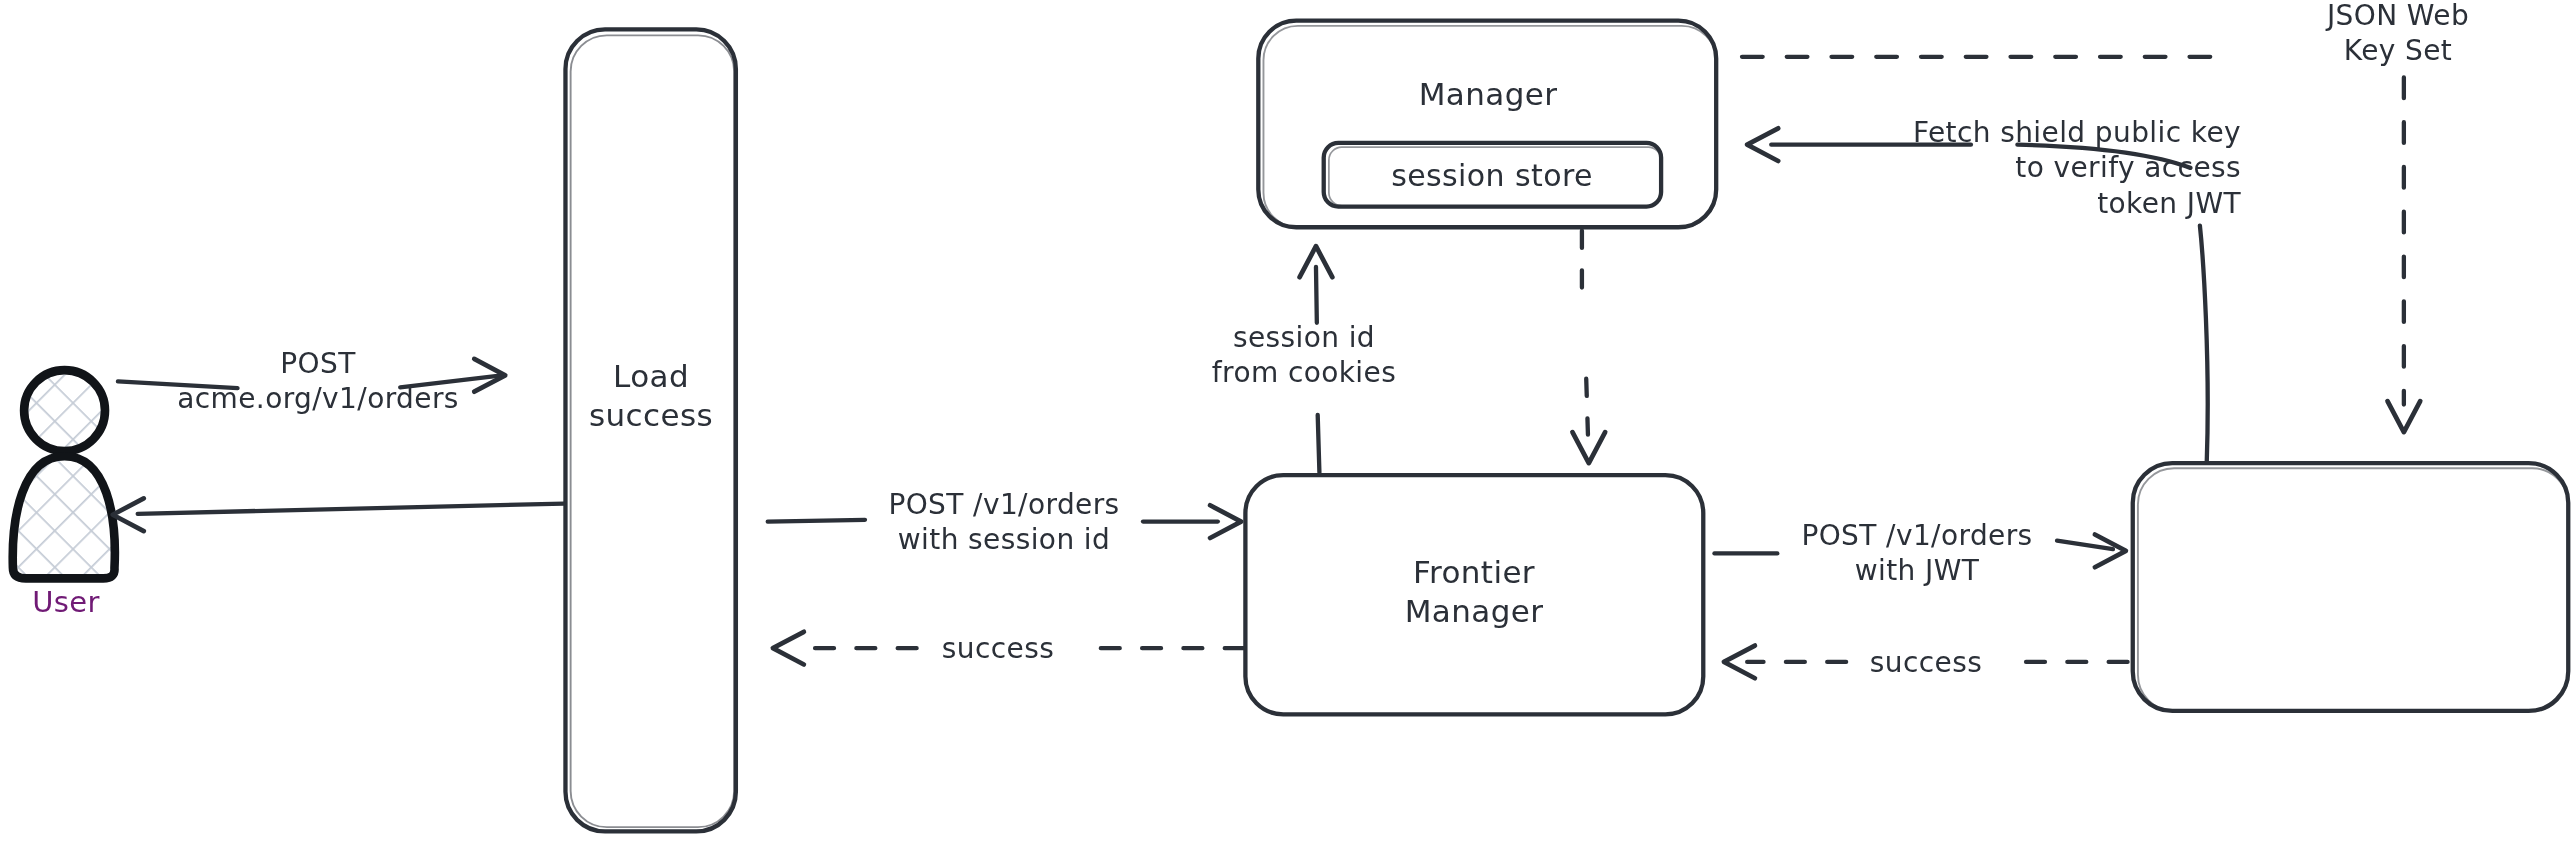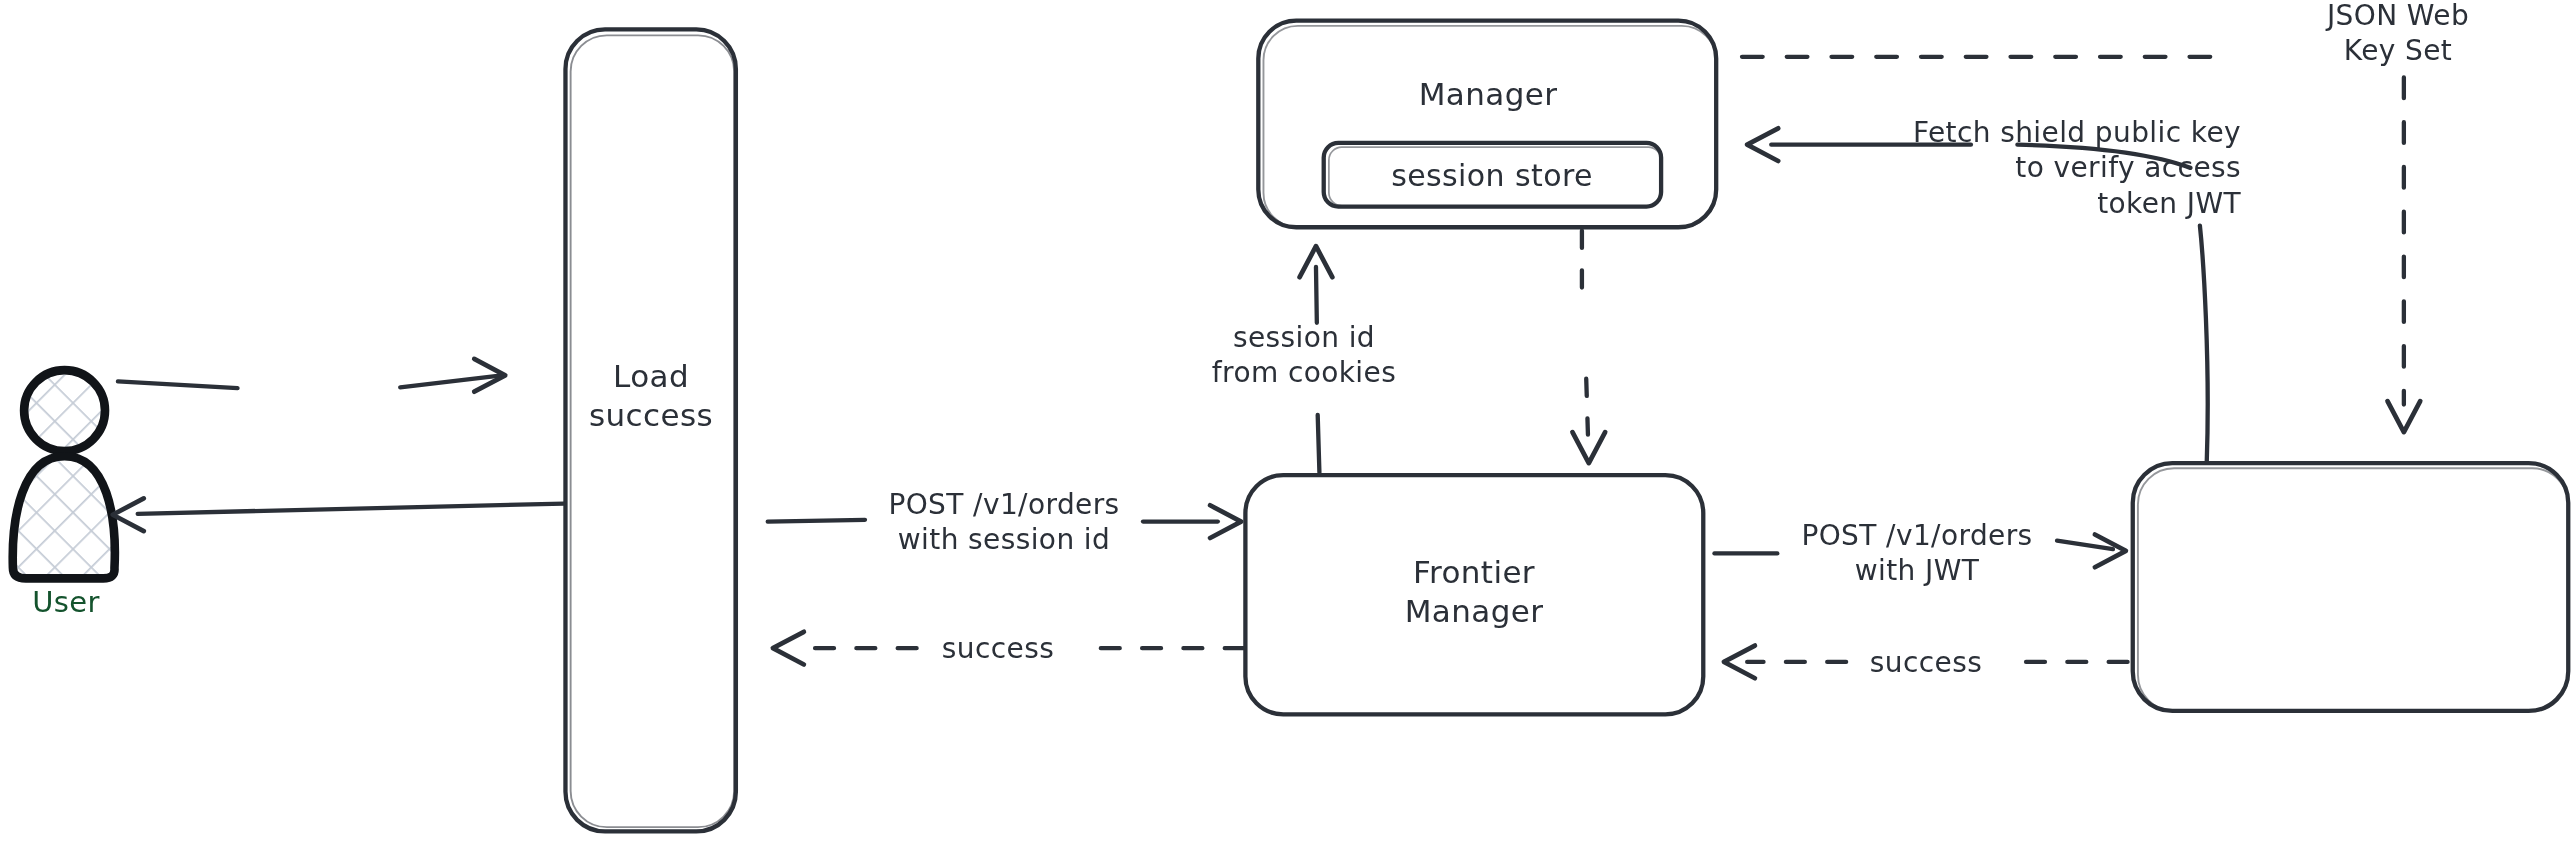--- a/index.html
+++ b/index.html
@@ -23,21 +23,21 @@
     letter-spacing:0.4px;
     text-align:center;
     white-space:pre-line;
     transform:translate(-50%,-50%);
     pointer-events:none;
     font-weight:400;
   }
   .lbl.node{font-size:31px;}
   .lbl.edge{font-size:28px;}
   .lbl.user{
-    color:#14532d;font-size:29px;font-weight:500;
+    color:#701a75;font-size:29px;font-weight:500;
     transform:translate(-50%,-50%);
   }
   .lbl.store{font-size:30px;text-align:right;}
 </style>
 </head>
 <body>
 
 <div id="stage">
 
   <svg viewBox="0 0 2993 984" xmlns="http://www.w3.org/2000/svg">
@@ -151,20 +151,22 @@
   </svg>
 
   <div class="lbl user" style="left:66px;  top:602px;">User</div>
   <div class="lbl node" style="left:651px;  top:396px;">Load
 success</div>
   <div class="lbl node" style="left:1488px; top:95px;">Manager</div>
   <div class="lbl store" style="left:1492px; top:176px;">session store</div>
   <div class="lbl node" style="left:1474px; top:592px;">Frontier
 Manager</div>
 
+  <div class="lbl edge" style="left:318px;  top:381px;">POST
+acme.org/v1/orders</div>
   <div class="lbl edge" style="left:1004px; top:522px;">POST /v1/orders
 with session id</div>
   <div class="lbl edge" style="left:998px; top:649px;">success</div>
   <div class="lbl edge" style="left:1304px; top:355px;">session id
 from cookies</div>
   <div class="lbl edge" style="left:1917px; top:553px;">POST /v1/orders
 with JWT</div>
   <div class="lbl edge" style="left:1926px; top:663px;">success</div>
   <div class="lbl edge" style="left:2077px; top:168px;text-align:right;">Fetch shield public key
 to verify access

